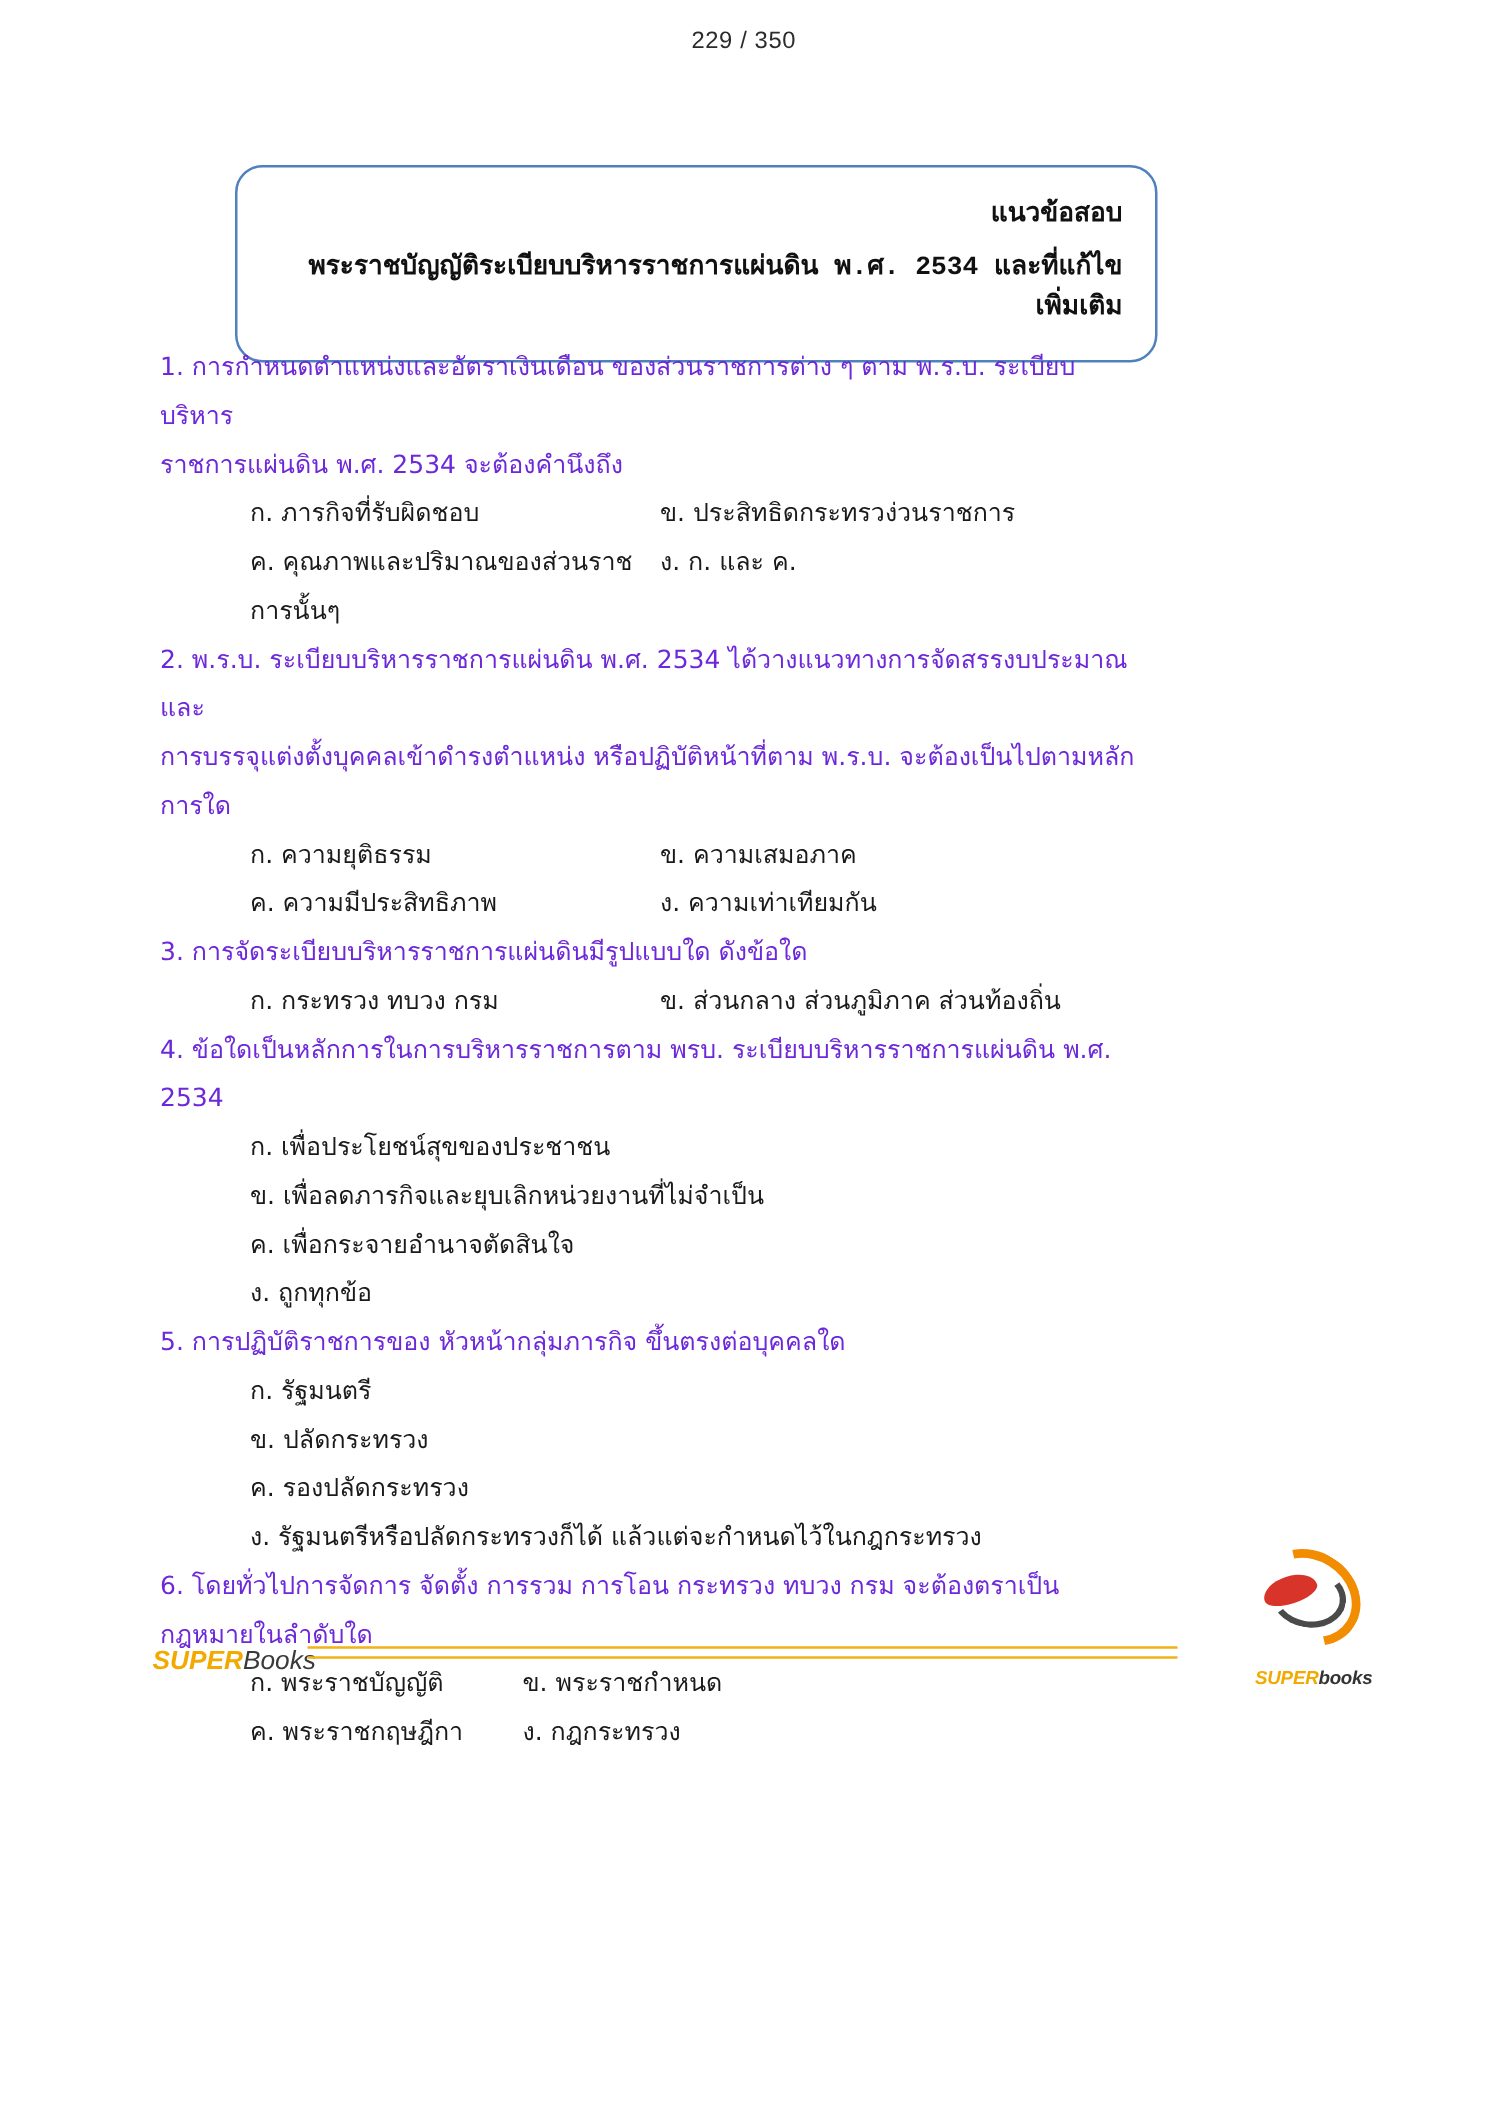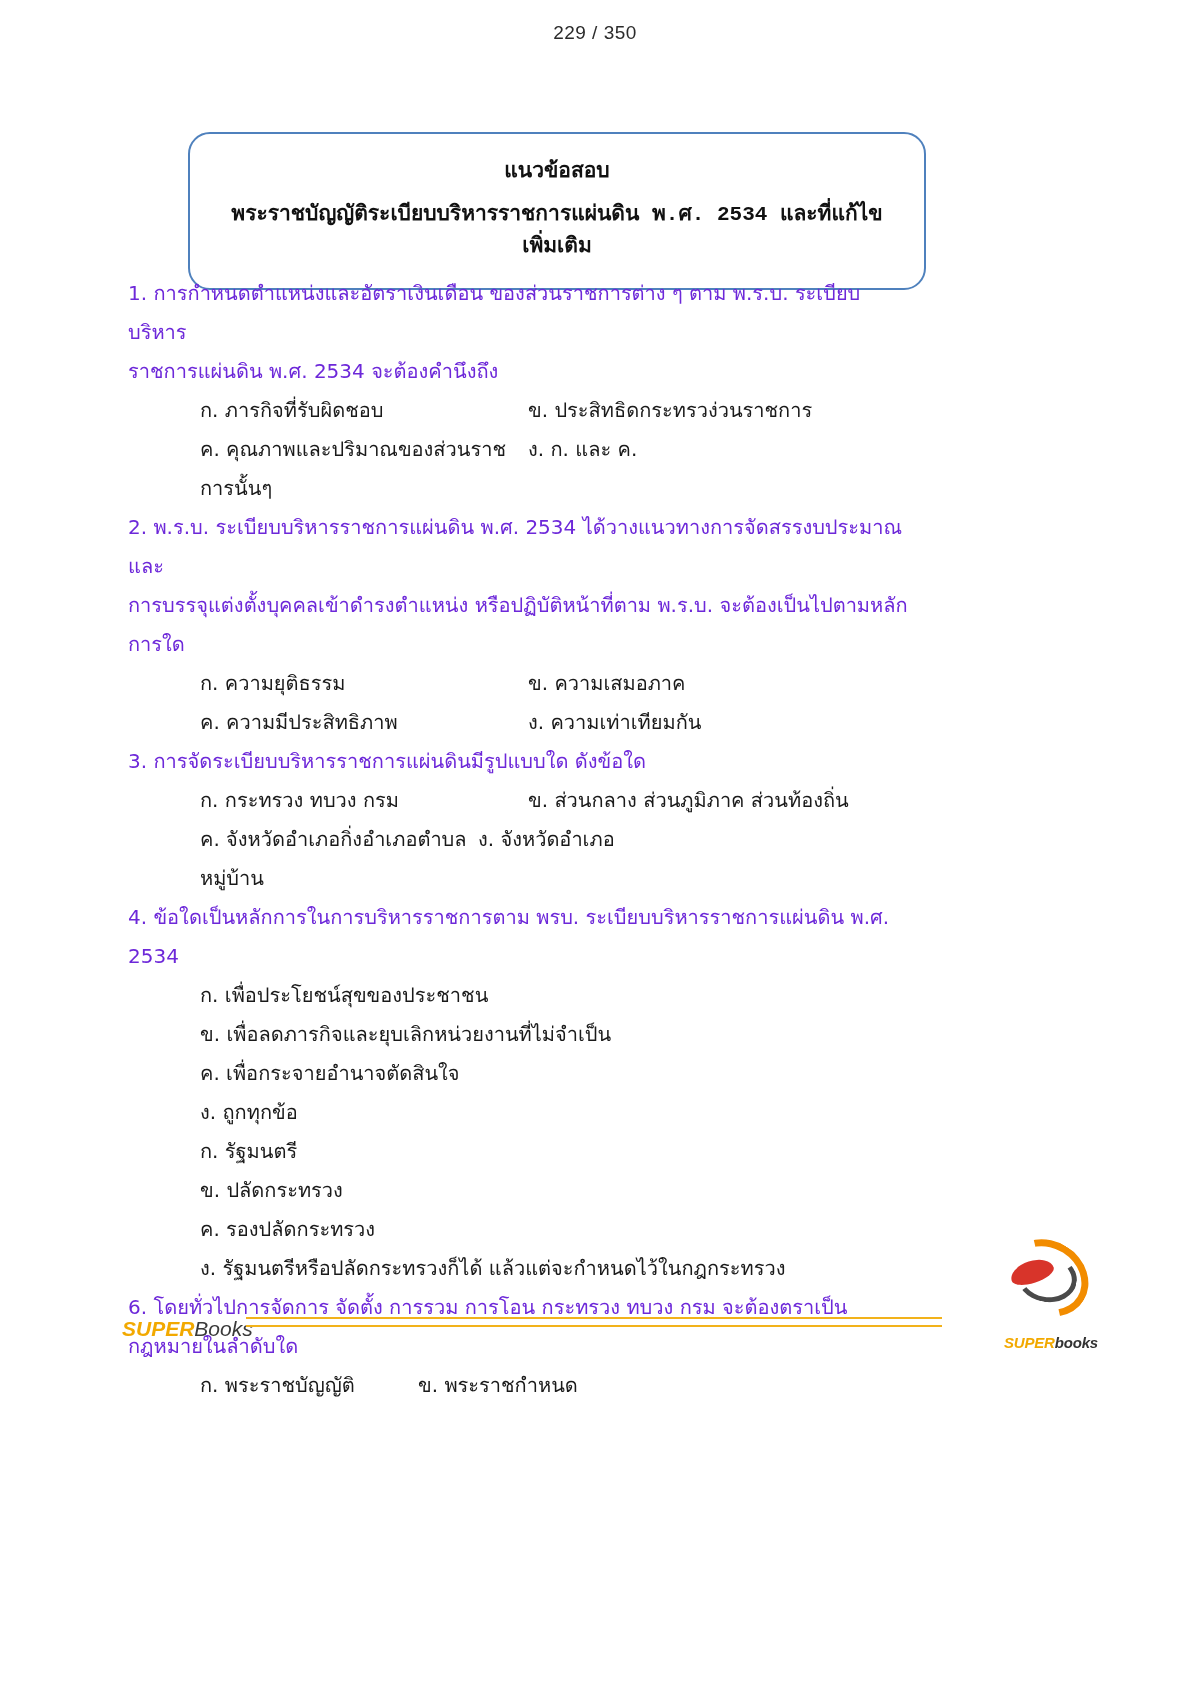--- a/index.html
+++ b/index.html
@@ -37,21 +37,21 @@
   
   .title-box {
     position: absolute;
     top: 132px;
     left: 188px;
     width: 738px;
     box-sizing: border-box;
     border: 2px solid #4f81bd;
     border-radius: 22px;
     padding: 20px 26px 24px 26px;
-    text-align: center;
+    text-align: right;
     background: #ffffff;
   }
   .title-line-1 {
     font-size: 21px;
     font-weight: bold;
     line-height: 1.55;
     color: #111;
   }
   .title-line-2 {
     font-size: 21px;
@@ -237,35 +237,32 @@
         <div class="col-b">ง. ความเท่าเทียมกัน</div>
       </div>
     </div>
 
     <div class="q-block">
       <div class="q-text">3. การจัดระเบียบบริหารราชการแผ่นดินมีรูปแบบใด ดังข้อใด</div>
       <div class="opt-row">
         <div class="col-a">ก. กระทรวง ทบวง กรม</div>
         <div class="col-b">ข. ส่วนกลาง ส่วนภูมิภาค ส่วนท้องถิ่น</div>
       </div>
-      <div class="opt-row mid">
-        <div class="col-a">ค. จังหวัดอำเภอกิ่งอำเภอตำบล หมู่บ้าน</div>
-        <div class="col-b">ง. จังหวัดอำเภอ</div>
-      </div>
     </div>
 
     <div class="q-block">
       <div class="q-text">4. ข้อใดเป็นหลักการในการบริหารราชการตาม พรบ. ระเบียบบริหารราชการแผ่นดิน พ.ศ. 2534</div>
       <div class="opt-single">ก. เพื่อประโยชน์สุขของประชาชน</div>
       <div class="opt-single">ข. เพื่อลดภารกิจและยุบเลิกหน่วยงานที่ไม่จำเป็น</div>
       <div class="opt-single">ค. เพื่อกระจายอำนาจตัดสินใจ</div>
       <div class="opt-single">ง. ถูกทุกข้อ</div>
     </div>
 
     <div class="q-block">
+      <div class="q-text">5. การปฏิบัติราชการของ หัวหน้ากลุ่มภารกิจ ขึ้นตรงต่อบุคคลใด</div>
       <div class="opt-single">ก. รัฐมนตรี</div>
       <div class="opt-single">ข. ปลัดกระทรวง</div>
       <div class="opt-single">ค. รองปลัดกระทรวง</div>
       <div class="opt-single">ง. รัฐมนตรีหรือปลัดกระทรวงก็ได้ แล้วแต่จะกำหนดไว้ในกฎกระทรวง</div>
     </div>
 
     <div class="q-block">
       <div class="q-text">6. โดยทั่วไปการจัดการ จัดตั้ง การรวม การโอน กระทรวง ทบวง กรม จะต้องตราเป็นกฎหมายในลำดับใด</div>
       <div class="opt-row narrow">
         <div class="col-a">ก. พระราชบัญญัติ</div>

